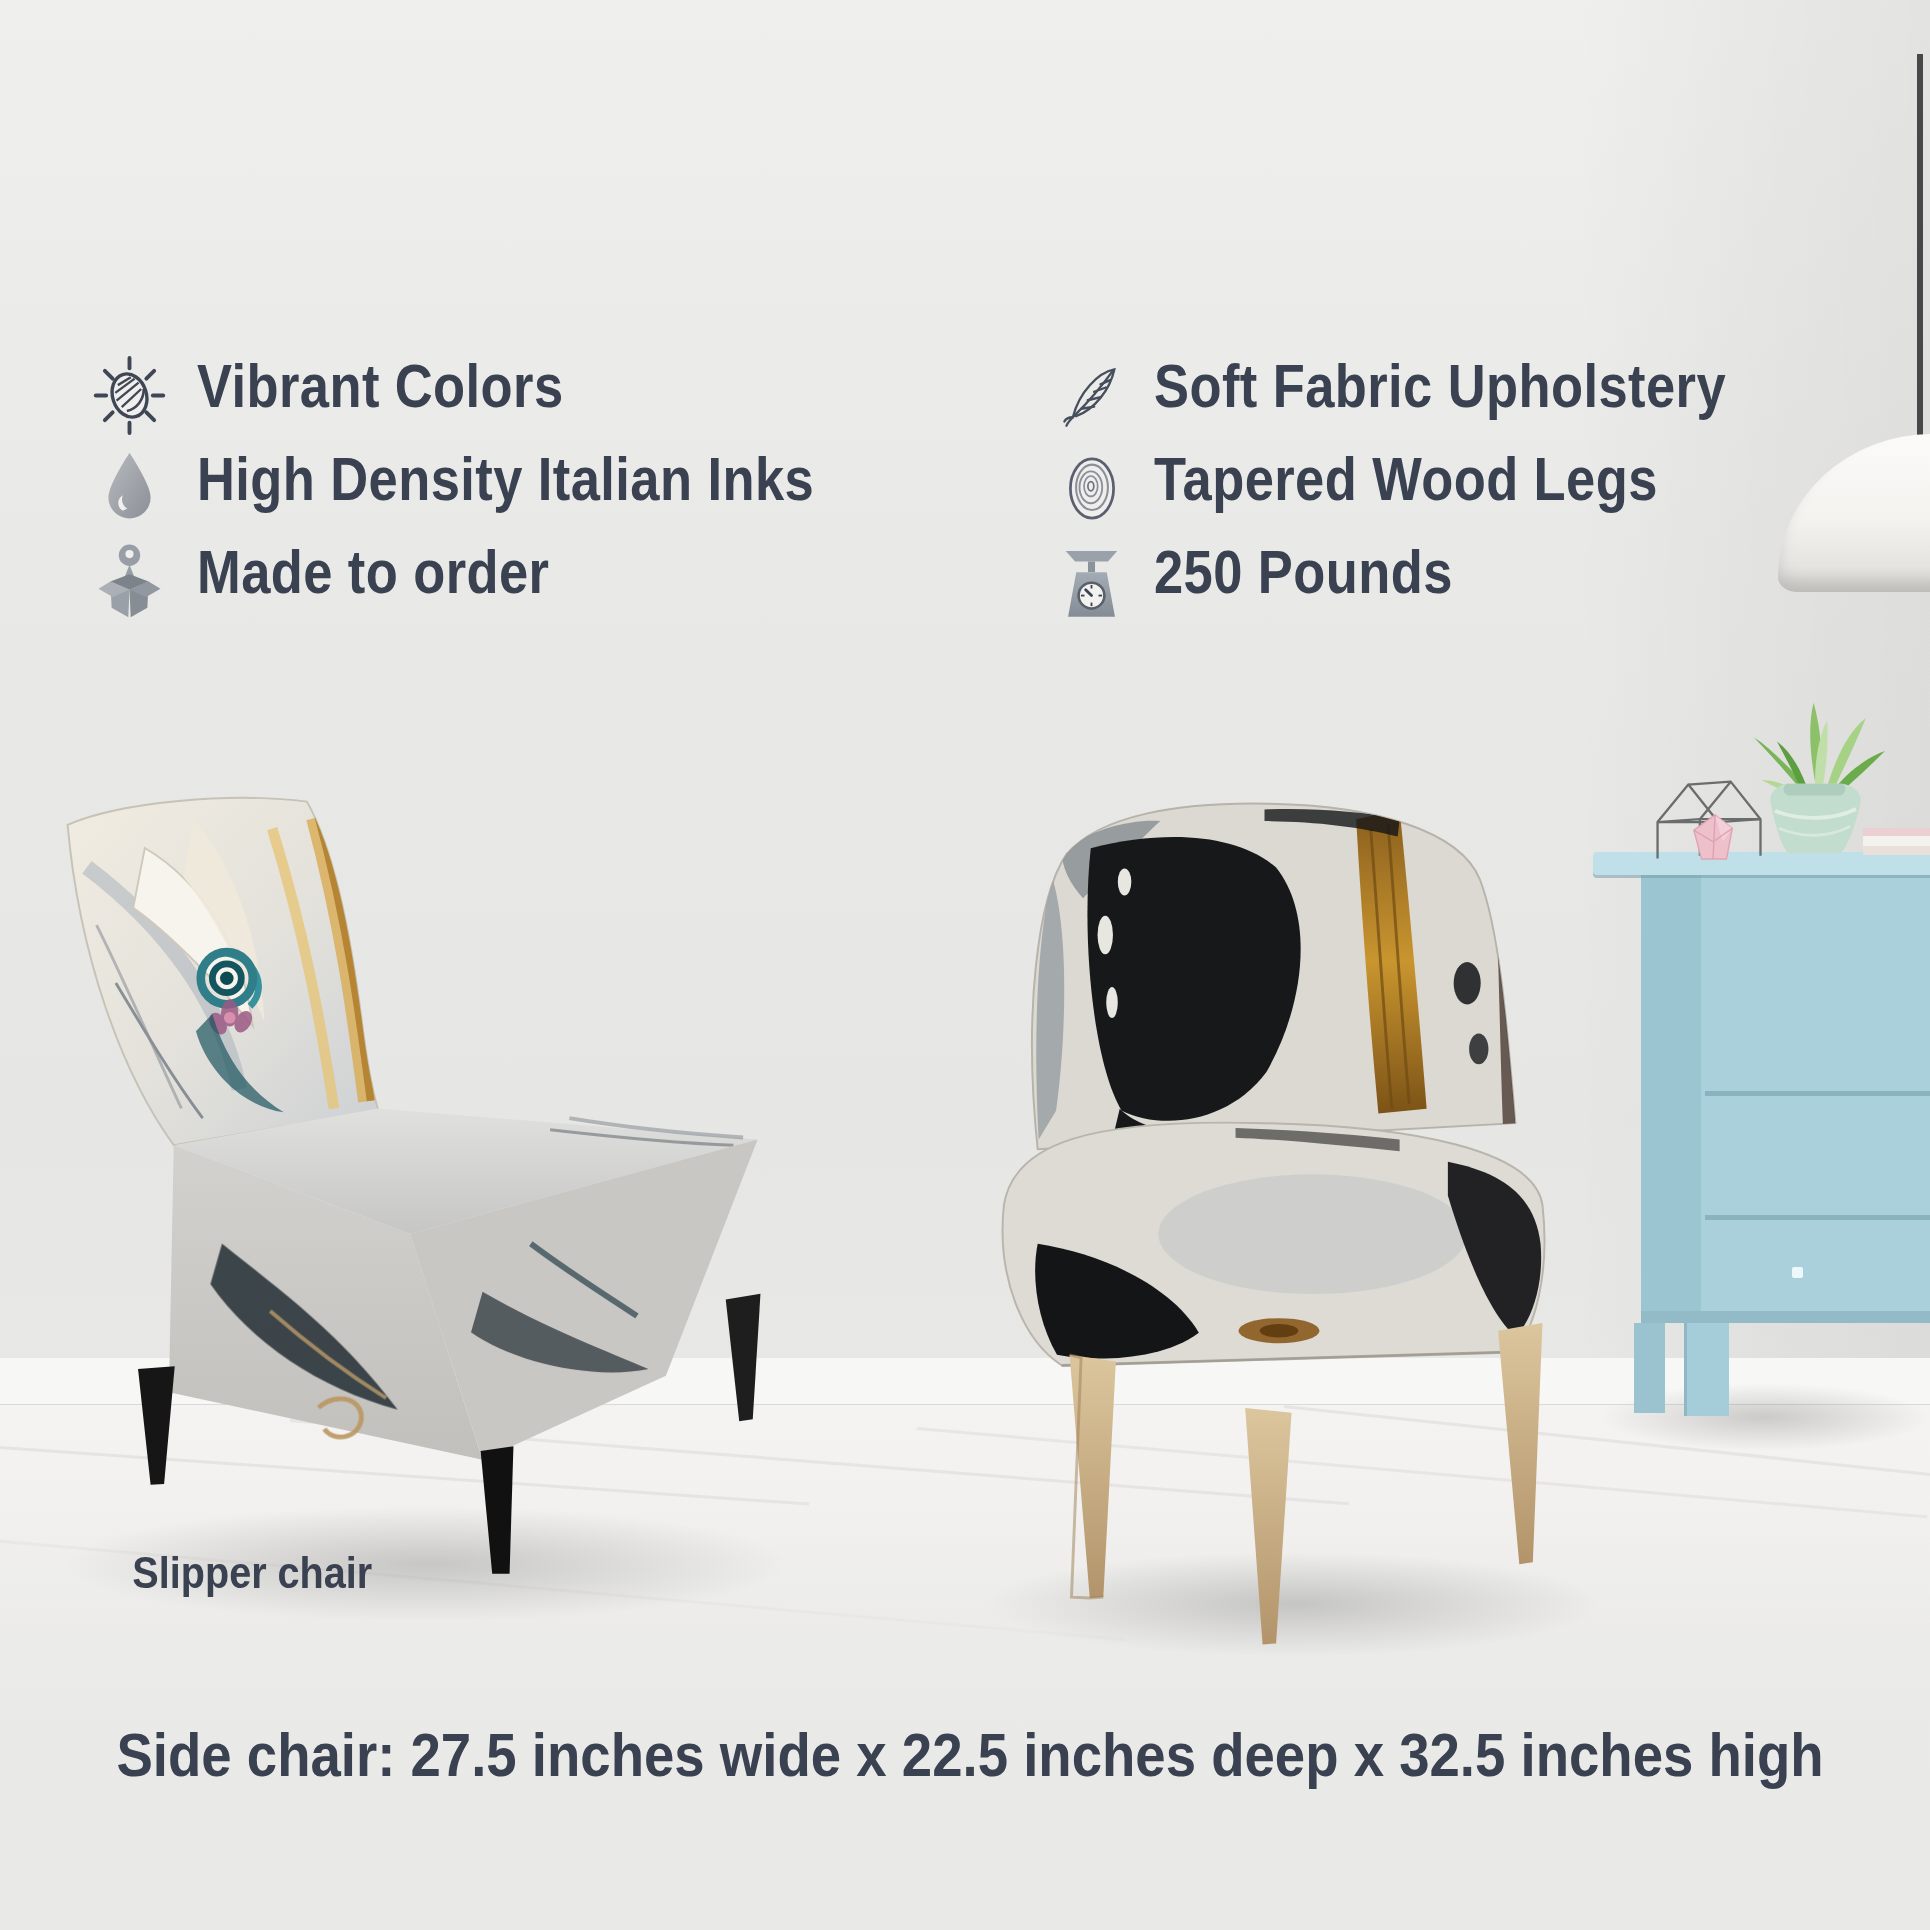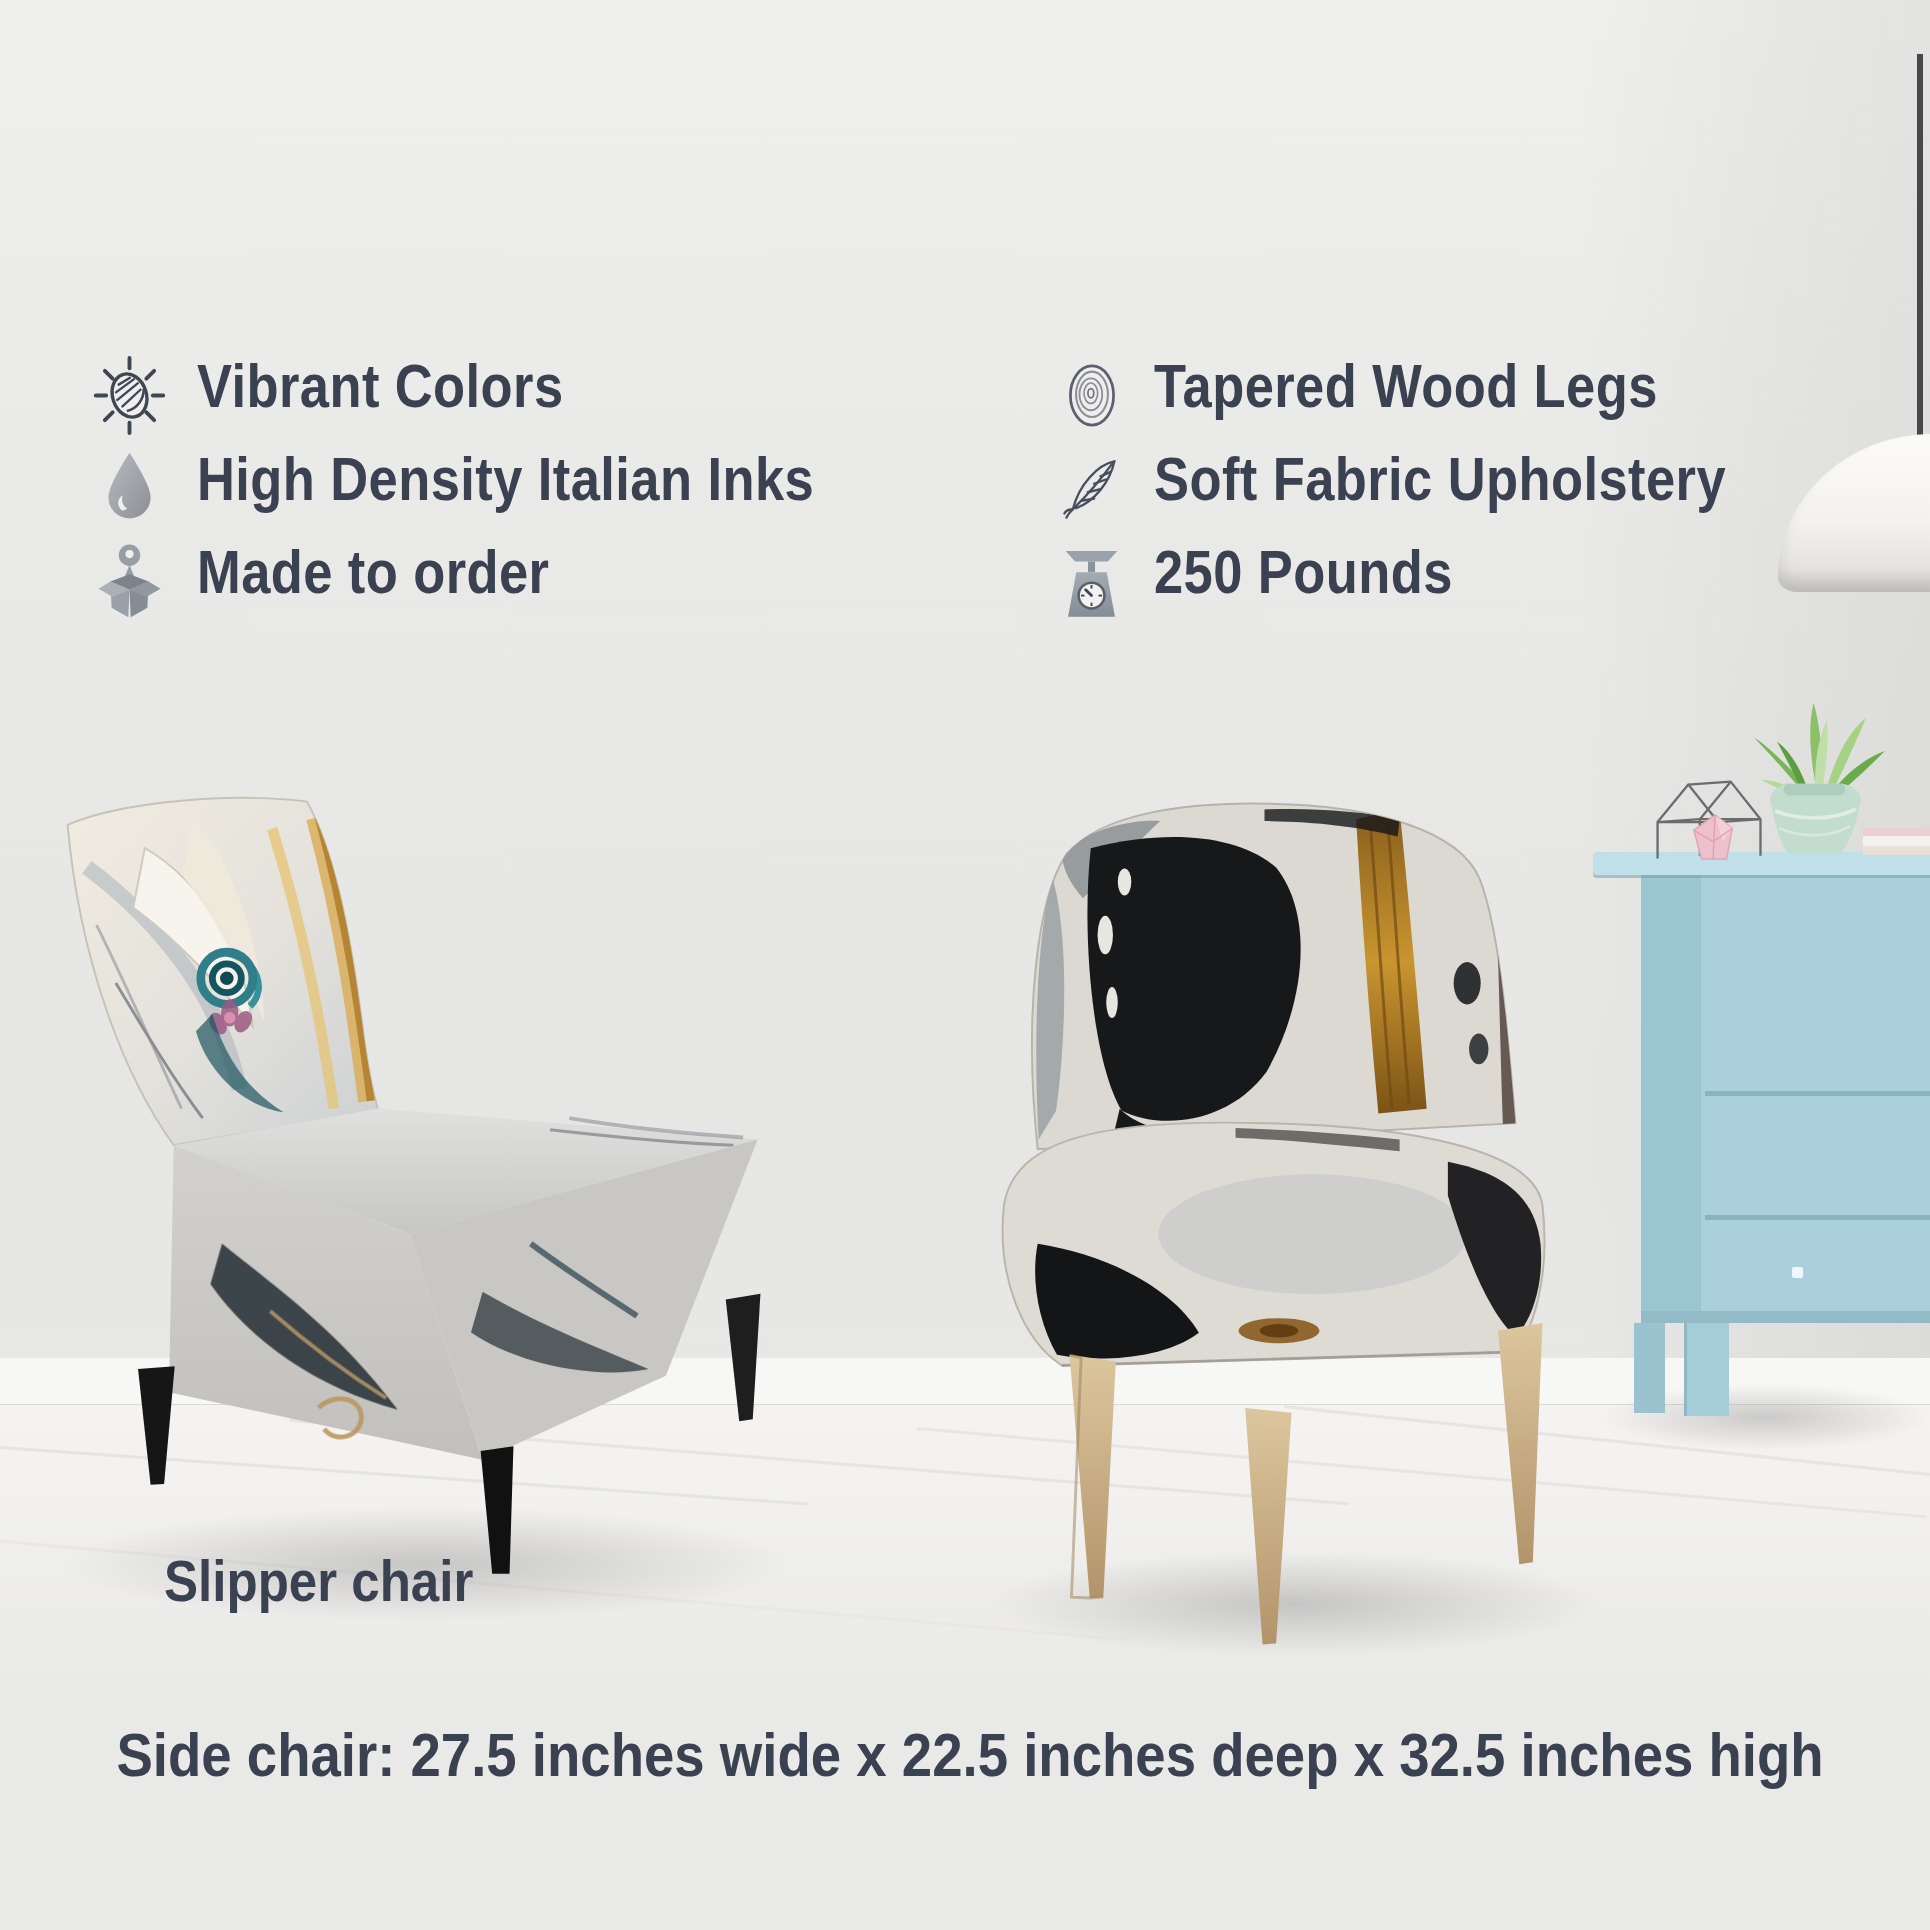--- a/index.html
+++ b/index.html
@@ -27,21 +27,21 @@
   .banner{position:absolute;left:466px;top:62px;width:825px;height:201px;border-radius:41px;
     background:#3e4451;display:flex;align-items:center;justify-content:center;}
   .banner-text{font-size:103px;font-weight:700;color:#edecea;letter-spacing:1.9px;}
   .features{position:absolute;}
   .features.left{left:83px;top:351px;}
   .features.right{left:1050px;top:351px;}
   .frow{display:flex;height:89px;margin-bottom:3.9px;}
   .ficon{flex:none;width:93px;display:flex;align-items:center;justify-content:center;}
   .features.right .ficon{width:83px;}
   .ftext{font-size:61px;font-weight:700;color:#3a4150;margin-left:21px;letter-spacing:0.5px;}
-  .chair-label{position:absolute;width:406px;text-align:center;font-size:58px;font-weight:700;color:#3a4150;}
+  .chair-label{position:absolute;width:406px;text-align:left;font-size:45px;font-weight:700;color:#3a4150;}
   .dims{position:absolute;left:0;top:1713px;width:1892px;text-align:center;}
   .dim-line{font-size:62px;font-weight:700;color:#3a4150;line-height:83px;}
 
   
   .dresser-top{position:absolute;left:1593px;top:852px;width:337px;height:23px;background:#c0e0e9;
     border-radius:3.9px 0 0 3.9px;box-shadow:0 2.9px 0 rgba(118,158,170,.55);}
   .dresser-body{position:absolute;left:1641px;top:875px;width:289px;height:448px;background:#a9d0db;}
   .dresser-stile{position:absolute;left:1641px;top:875px;width:60px;height:448px;background:#9bc5d1;}
   .drawer-seam{position:absolute;left:1705px;width:225px;height:4.8px;background:#85aebb;opacity:.85;}
   .dresser-rail{position:absolute;left:1641px;top:1311px;width:289px;height:11.6px;background:#92bbc7;}
@@ -297,42 +297,42 @@
           <path d="M48,34 L58,40 L46,47 L32,41 Z" fill="#9298a0"></path>
         </svg>
       </span>
       <span class="ftext"><span class="cond">Made to order</span></span>
     </div>
   </div>
 
   <div class="features right">
     <div class="frow">
       <span class="ficon">
-        <svg width="64" height="75" viewBox="0 0 56 66">
-          <ellipse cx="28" cy="33" rx="19" ry="26" fill="#efeeec" stroke="#5a6070" stroke-width="2.4"></ellipse>
-          <ellipse cx="28" cy="32" rx="14" ry="20" fill="none" stroke="#8a8f98" stroke-width="1.8"></ellipse>
-          <ellipse cx="27" cy="32" rx="10" ry="14" fill="none" stroke="#8a8f98" stroke-width="1.6"></ellipse>
-          <ellipse cx="27" cy="31" rx="6" ry="9" fill="none" stroke="#8a8f98" stroke-width="1.5"></ellipse>
-          <ellipse cx="27" cy="31" rx="2.6" ry="4" fill="none" stroke="#6d727c" stroke-width="1.5"></ellipse>
-        </svg>
-      </span>
-      <span class="ftext"><span class="cond">Tapered Wood Legs</span></span>
-    </div>
-    <div class="frow">
-      <span class="ficon">
         <svg width="68" height="68" viewBox="0 0 64 64">
           <g fill="none" stroke="#474e5c" stroke-width="2.2" stroke-linecap="round">
             <path d="M14,52 C20,28 38,10 53,7 C49,26 34,45 17,51"></path>
             <path d="M15,51 C28,38 41,23 51,9"></path>
             <path d="M22,44 L34,42 M28,36 L40,33 M34,28 L45,24 M40,21 L49,17"></path>
             <path d="M14,52 C11,55 9,57 8,60 M14,52 c-4,0 -7,2 -8,4"></path>
           </g>
         </svg>
       </span>
       <span class="ftext"><span class="cond">Soft Fabric Upholstery</span></span>
+    </div>
+    <div class="frow">
+      <span class="ficon">
+        <svg width="64" height="75" viewBox="0 0 56 66">
+          <ellipse cx="28" cy="33" rx="19" ry="26" fill="#efeeec" stroke="#5a6070" stroke-width="2.4"></ellipse>
+          <ellipse cx="28" cy="32" rx="14" ry="20" fill="none" stroke="#8a8f98" stroke-width="1.8"></ellipse>
+          <ellipse cx="27" cy="32" rx="10" ry="14" fill="none" stroke="#8a8f98" stroke-width="1.6"></ellipse>
+          <ellipse cx="27" cy="31" rx="6" ry="9" fill="none" stroke="#8a8f98" stroke-width="1.5"></ellipse>
+          <ellipse cx="27" cy="31" rx="2.6" ry="4" fill="none" stroke="#6d727c" stroke-width="1.5"></ellipse>
+        </svg>
+      </span>
+      <span class="ftext"><span class="cond">Tapered Wood Legs</span></span>
     </div>
     <div class="frow">
       <span class="ficon">
         <svg width="75" height="81" viewBox="0 0 64 68">
           <defs>
               <linearGradient id="scaleG" x1="0" y1="0" x2="0" y2="1">
             <stop offset="0" stop-color="#a3acb4"></stop>
                 <stop offset="1" stop-color="#848d95"></stop>
               </linearGradient>
             </defs>

